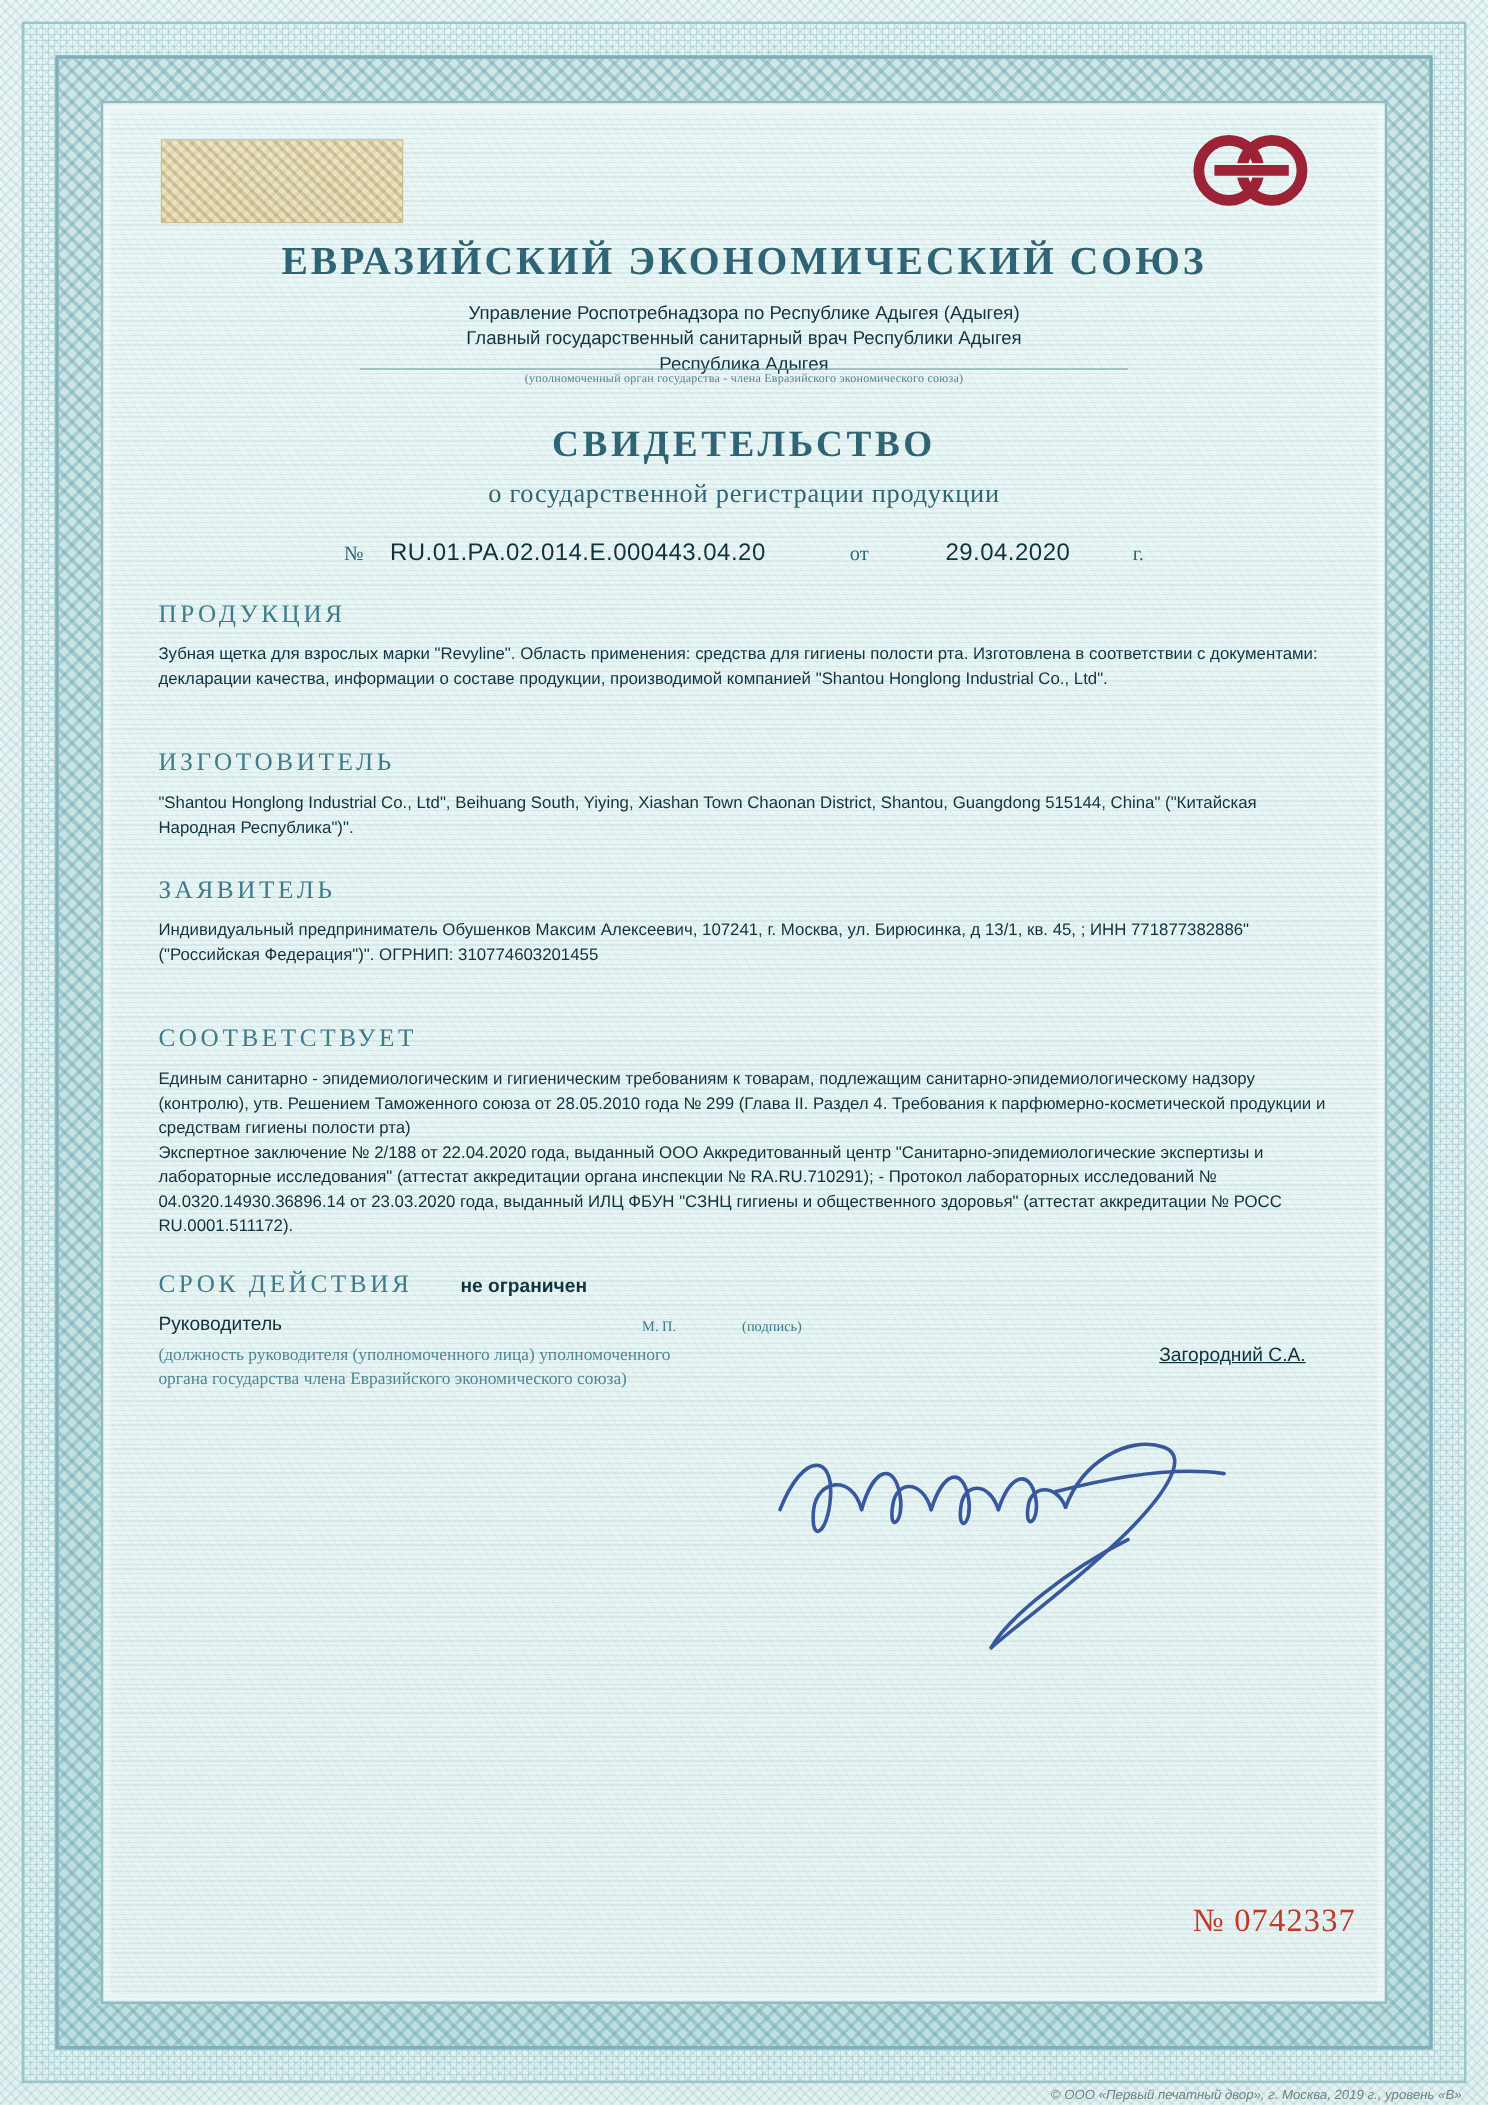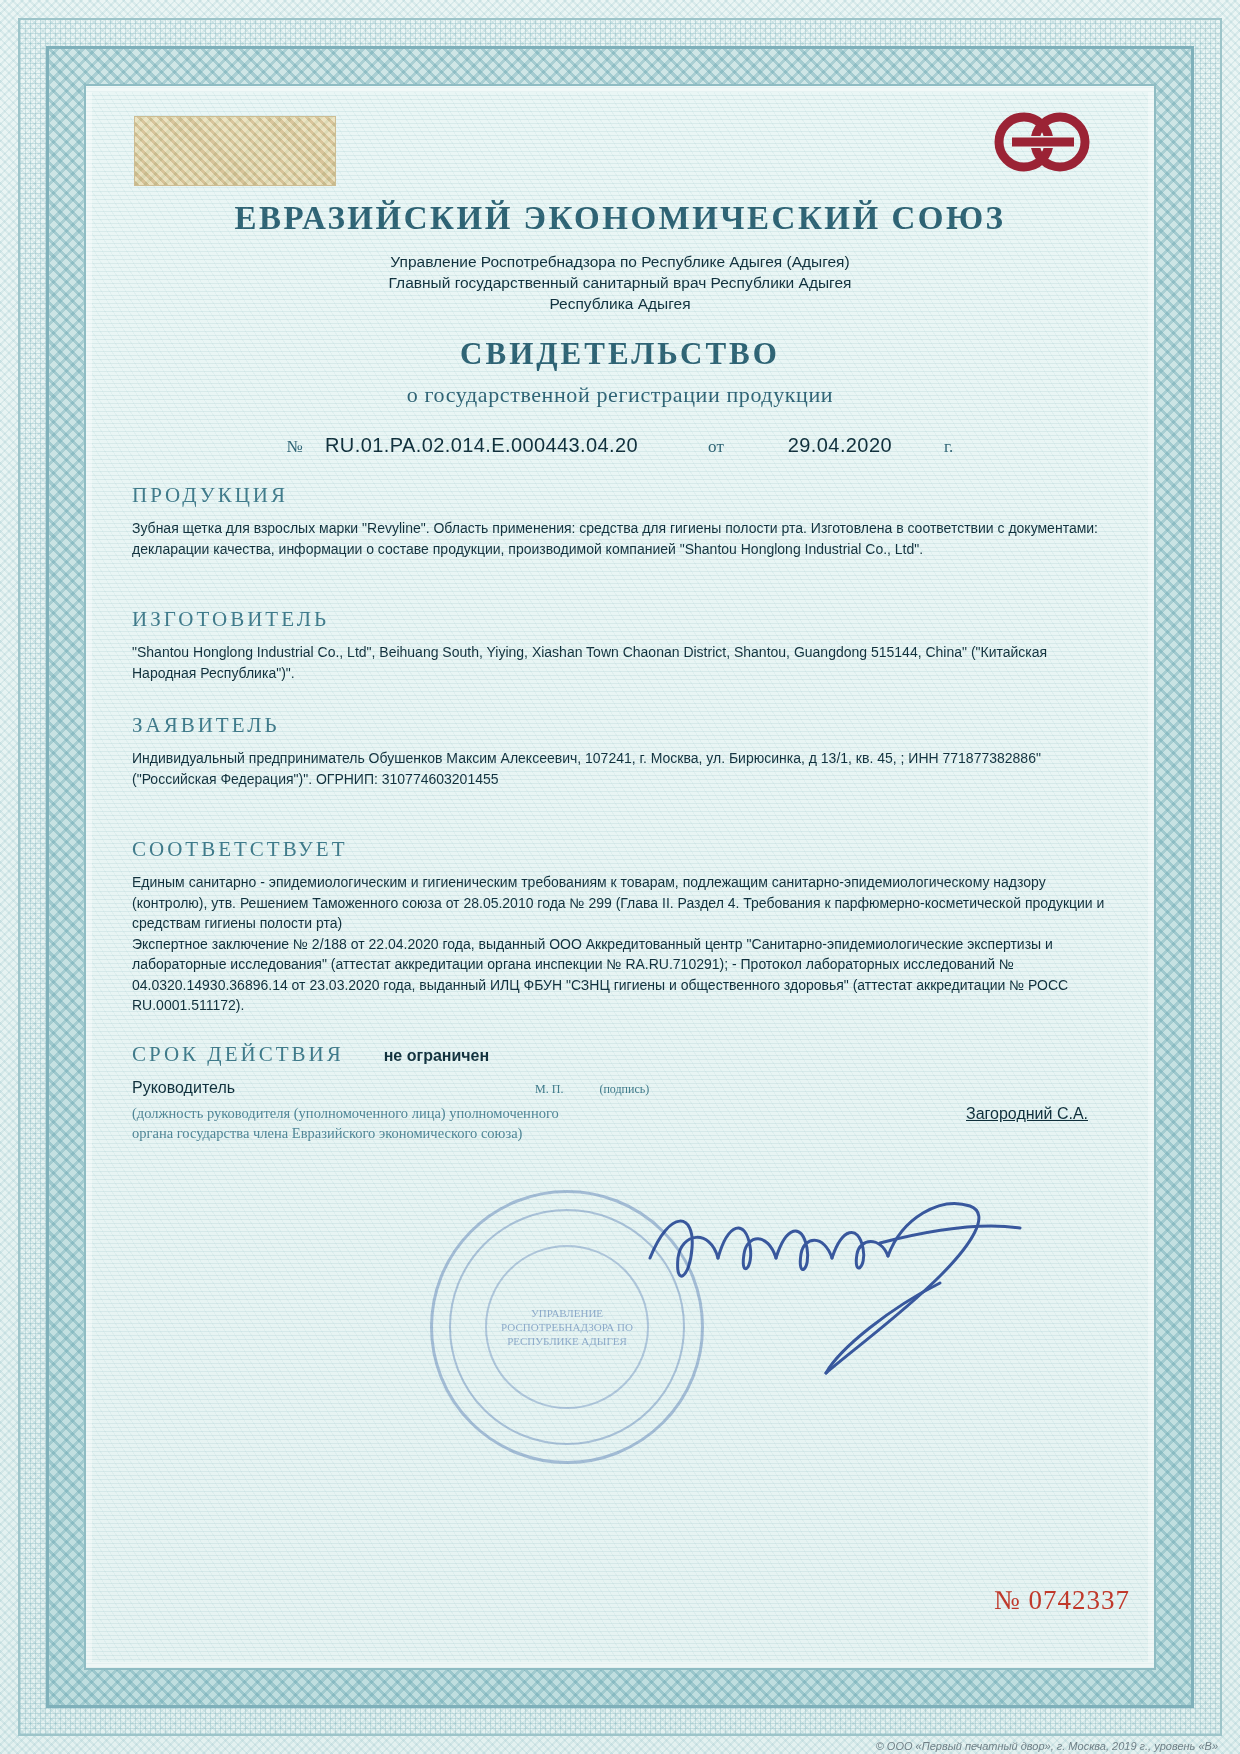--- a/index.html
+++ b/index.html
@@ -146,21 +146,21 @@
   .overlap .sec-title{position:relative;z-index:2;margin-top:-6px;}
   
   .valid-row{display:flex;align-items:baseline;gap:40px;margin-top:26px;}
   .valid-row .sec-title{margin:0 0 0 4px;}
   .valid-val{font-size:16px;font-weight:bold;color:#10303c;}
   .sign-row{
     display:flex;align-items:flex-end;margin-top:12px;position:relative;
   }
   .sign-label{font-size:16px;color:#10303c;margin-left:4px;}
   .mp{font-family:"Liberation Serif", serif;font-size:12px;color:#3f7a8a;margin-left:300px;}
-  .podpis{font-family:"Liberation Serif", serif;font-size:12px;color:#3f7a8a;margin-left:36px;}
+  .podpis{font-family:"Liberation Serif", serif;font-size:12px;color:#3f7a8a;margin-left:55px;}
   .fio{position:absolute;right:24px;top:26px;font-size:16px;color:#10303c;text-decoration:underline;}
   .post-note{
     font-family:"Liberation Serif", serif;
     font-size:14.5px;line-height:20px;color:#4e8495;
     margin-top:6px;margin-left:4px;width:470px;
   }
   .blank-num{
     position:absolute;right:18px;bottom:46px;
     font-family:"Liberation Serif", serif;
     font-size:27px;color:#c0392b;letter-spacing:1px;
@@ -223,20 +223,21 @@
       </svg>
     </div>
 
     <div class="eaeu-title">ЕВРАЗИЙСКИЙ ЭКОНОМИЧЕСКИЙ СОЮЗ</div>
 
     <div class="org-block">
       <div>Управление Роспотребнадзора по Республике Адыгея (Адыгея)</div>
       <div>Главный государственный санитарный врач Республики Адыгея</div>
       <div>Республика Адыгея</div>
     </div>
+    <div class="org-note">(уполномоченный орган государства - члена Евразийского экономического союза)</div>
 
     <div class="doc-title">СВИДЕТЕЛЬСТВО</div>
     <div class="doc-subtitle">о государственной регистрации продукции</div>
 
     <div class="numrow">
       <span class="lbl">№</span>
       <span class="gap1"></span>
       <span class="val">RU.01.РА.02.014.Е.000443.04.20</span>
       <span class="gap2"></span>
       <span class="lbl">от</span>
@@ -272,23 +273,20 @@
       <div class="mp">М. П.</div>
       <div class="podpis">(подпись)</div>
       <div class="fio">Загородний С.А.</div>
     </div>
 
     <div class="post-note">(должность руководителя (уполномоченного лица) уполномоченного органа государства члена Евразийского экономического союза)</div>
 
     <div class="blank-num">№ 0742337</div>
   </div>
 
-  <div class="stamp">
-    <div class="stamp-center">УПРАВЛЕНИЕ РОСПОТРЕБНАДЗОРА ПО РЕСПУБЛИКЕ АДЫГЕЯ</div>
-  </div>
 
   <div class="signature">
     <svg viewBox="0 0 470 210" width="470" height="210" aria-hidden="true">
       <g fill="none" stroke="#1b3d8f" stroke-width="3" stroke-linecap="round" opacity="0.85">
         <path d="M10 70 C30 20, 55 25, 52 60 C50 90, 35 100, 38 70 C41 45, 70 40, 78 70"></path>
         <path d="M78 70 C88 35, 105 30, 110 58 C114 80, 100 92, 104 66 C107 46, 128 44, 136 70"></path>
         <path d="M136 70 C146 38, 162 34, 167 60 C171 82, 157 92, 161 66 C164 48, 184 46, 192 70"></path>
         <path d="M192 70 C202 40, 218 36, 223 60 C227 80, 213 90, 217 66 C220 50, 240 48, 248 68"></path>
         <path d="M248 68 C262 30, 300 8, 330 18 C352 26, 330 58, 300 88 C262 126, 215 160, 186 185"></path>
         <path d="M186 185 C200 160, 250 120, 300 95"></path>

